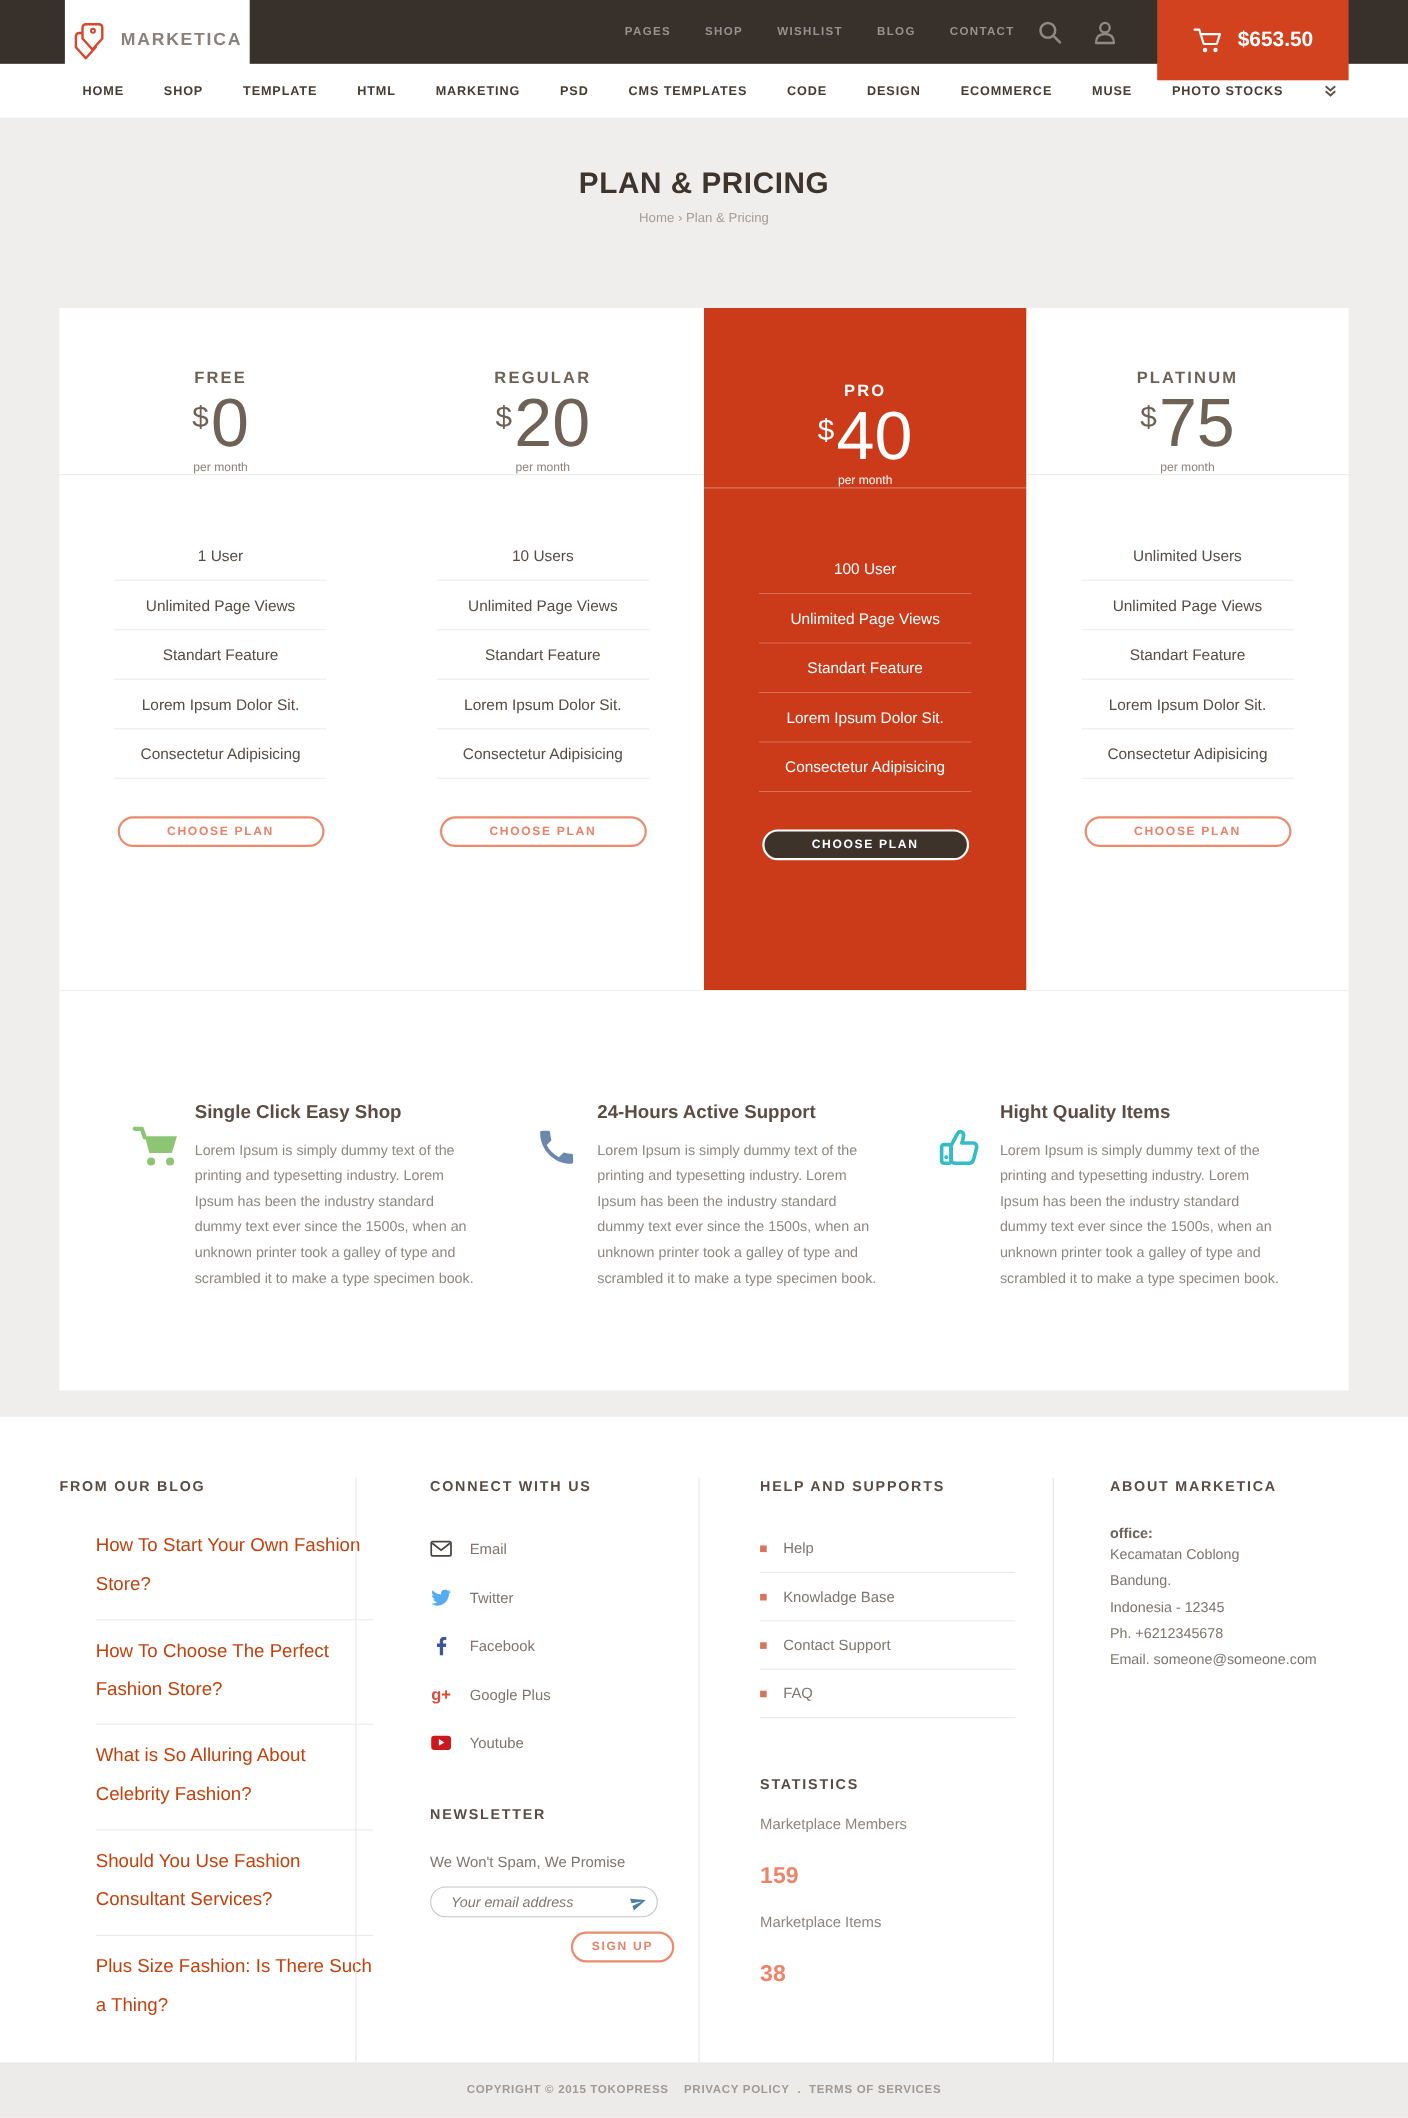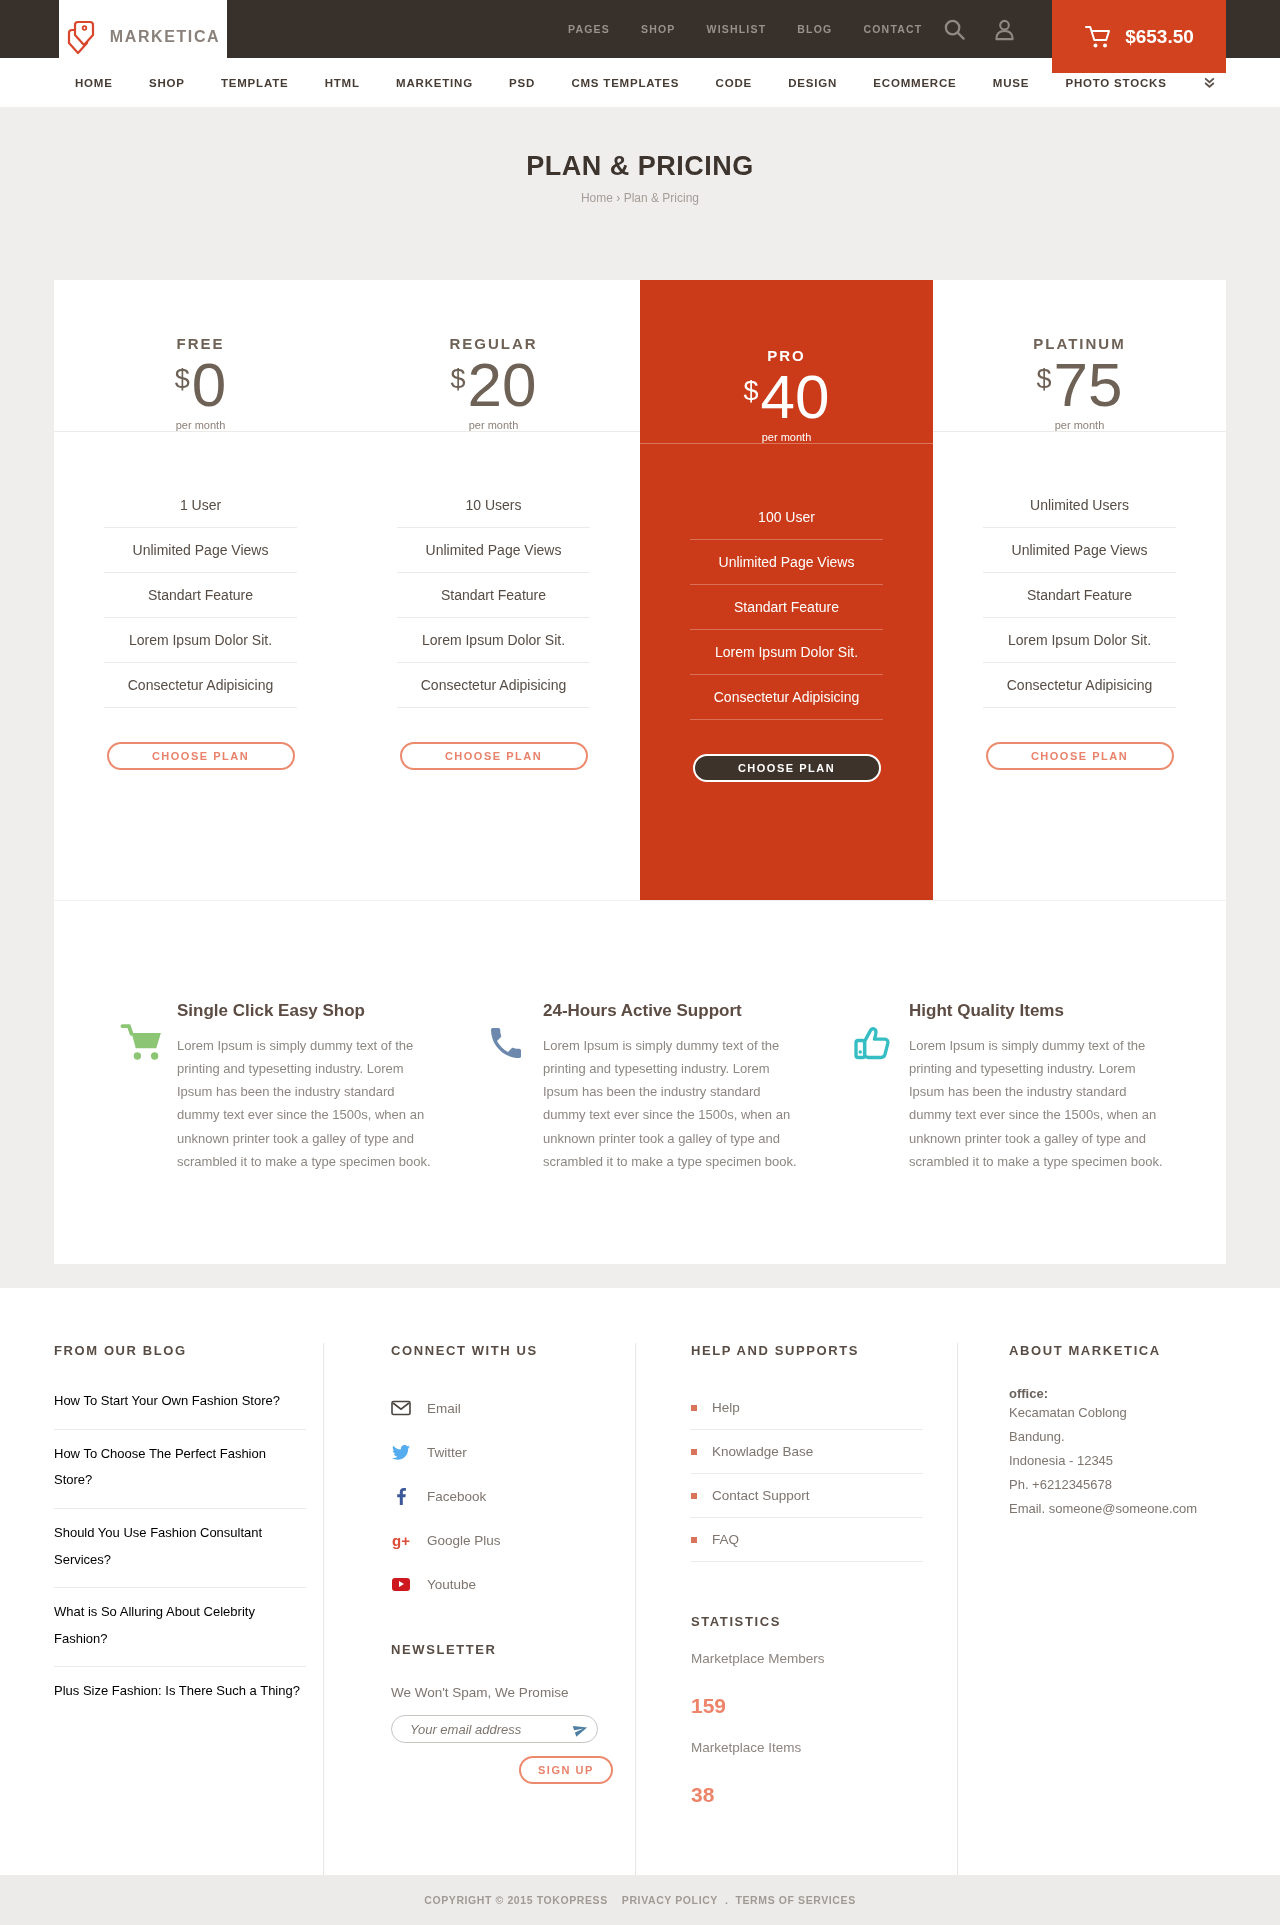--- a/index.html
+++ b/index.html
@@ -62,22 +62,22 @@
   .feature p { margin-left:57px; width:256px; font-size:13px; line-height:1.78; color:#8d8781; }
 
   
   .footer { margin-top:24px; background:#fff; height:587px; padding-top:55px; }
   .f-cols { width:1172px; margin:0 auto; display:flex; height:100%; }
   .f-col h4 { font-size:13px; letter-spacing:1.6px; color:#584c44; font-weight:bold; margin-bottom:28px; }
   .col1 { width:269px; }
   .col2 { width:312px; border-left:1px solid #e9e7e4; padding-left:67px; }
   .col3 { width:322px; border-left:1px solid #e9e7e4; padding-left:55px; }
   .col4 { width:269px; border-left:1px solid #e9e7e4; padding-left:51px; }
-  .b-item { width:252px; padding:11px 0 14px; border-bottom:1px solid #eceae8; font-size:13px; line-height:2.05;
-            color:#000000; cursor:pointer; }
+  .b-item { width:252px; padding:11px 0 14px; border-bottom:1px solid #eceae8; font-size:17px; line-height:2.05;
+            color:#c2410c; cursor:pointer;margin-left:33px; }
   .b-item:first-of-type { padding-top:2px; }
   .b-item:last-of-type { border-bottom:none; }
   .s-row { height:44px; display:flex; align-items:center; gap:16px; font-size:13.5px; color:#7d756e; cursor:pointer; }
   .s-ic { width:20px; display:flex; justify-content:center; align-items:center; }
   .gplus { font-weight:bold; font-size:15px; color:#dd4b39; }
   .yt { width:18px; height:13px; background:#cc181e; border-radius:3px; position:relative; display:inline-block; }
   .yt::after { content:''; position:absolute; left:7px; top:3.5px; border-left:5px solid #fff;
                border-top:3px solid transparent; border-bottom:3px solid transparent; }
   .news { margin-top:36px; }
   .tagline { font-size:13.5px; color:#7d756e; margin-top:0; }
@@ -295,22 +295,22 @@
   </div>
 </div>
 
 <div class="footer">
   <div class="f-cols">
 
     <div class="f-col col1">
       <h4>FROM OUR BLOG</h4>
       <div class="b-item">How To Start Your Own Fashion Store?</div>
       <div class="b-item">How To Choose The Perfect Fashion Store?</div>
+      <div class="b-item">What is So Alluring About Celebrity Fashion?</div>
       <div class="b-item">Should You Use Fashion Consultant Services?</div>
-      <div class="b-item">What is So Alluring About Celebrity Fashion?</div>
       <div class="b-item">Plus Size Fashion: Is There Such a Thing?</div>
     </div>
 
     <div class="f-col col2">
       <h4>CONNECT WITH US</h4>
       <div class="s-row">
         <span class="s-ic">
           <svg width="20" height="16" viewBox="0 0 20 16" fill="none" stroke="#4a443e" stroke-width="1.6">
               <rect x="1" y="1.5" width="18" height="13" rx="1.5"></rect>
               <path d="M2 3 l8 6.2 L18 3"></path>

